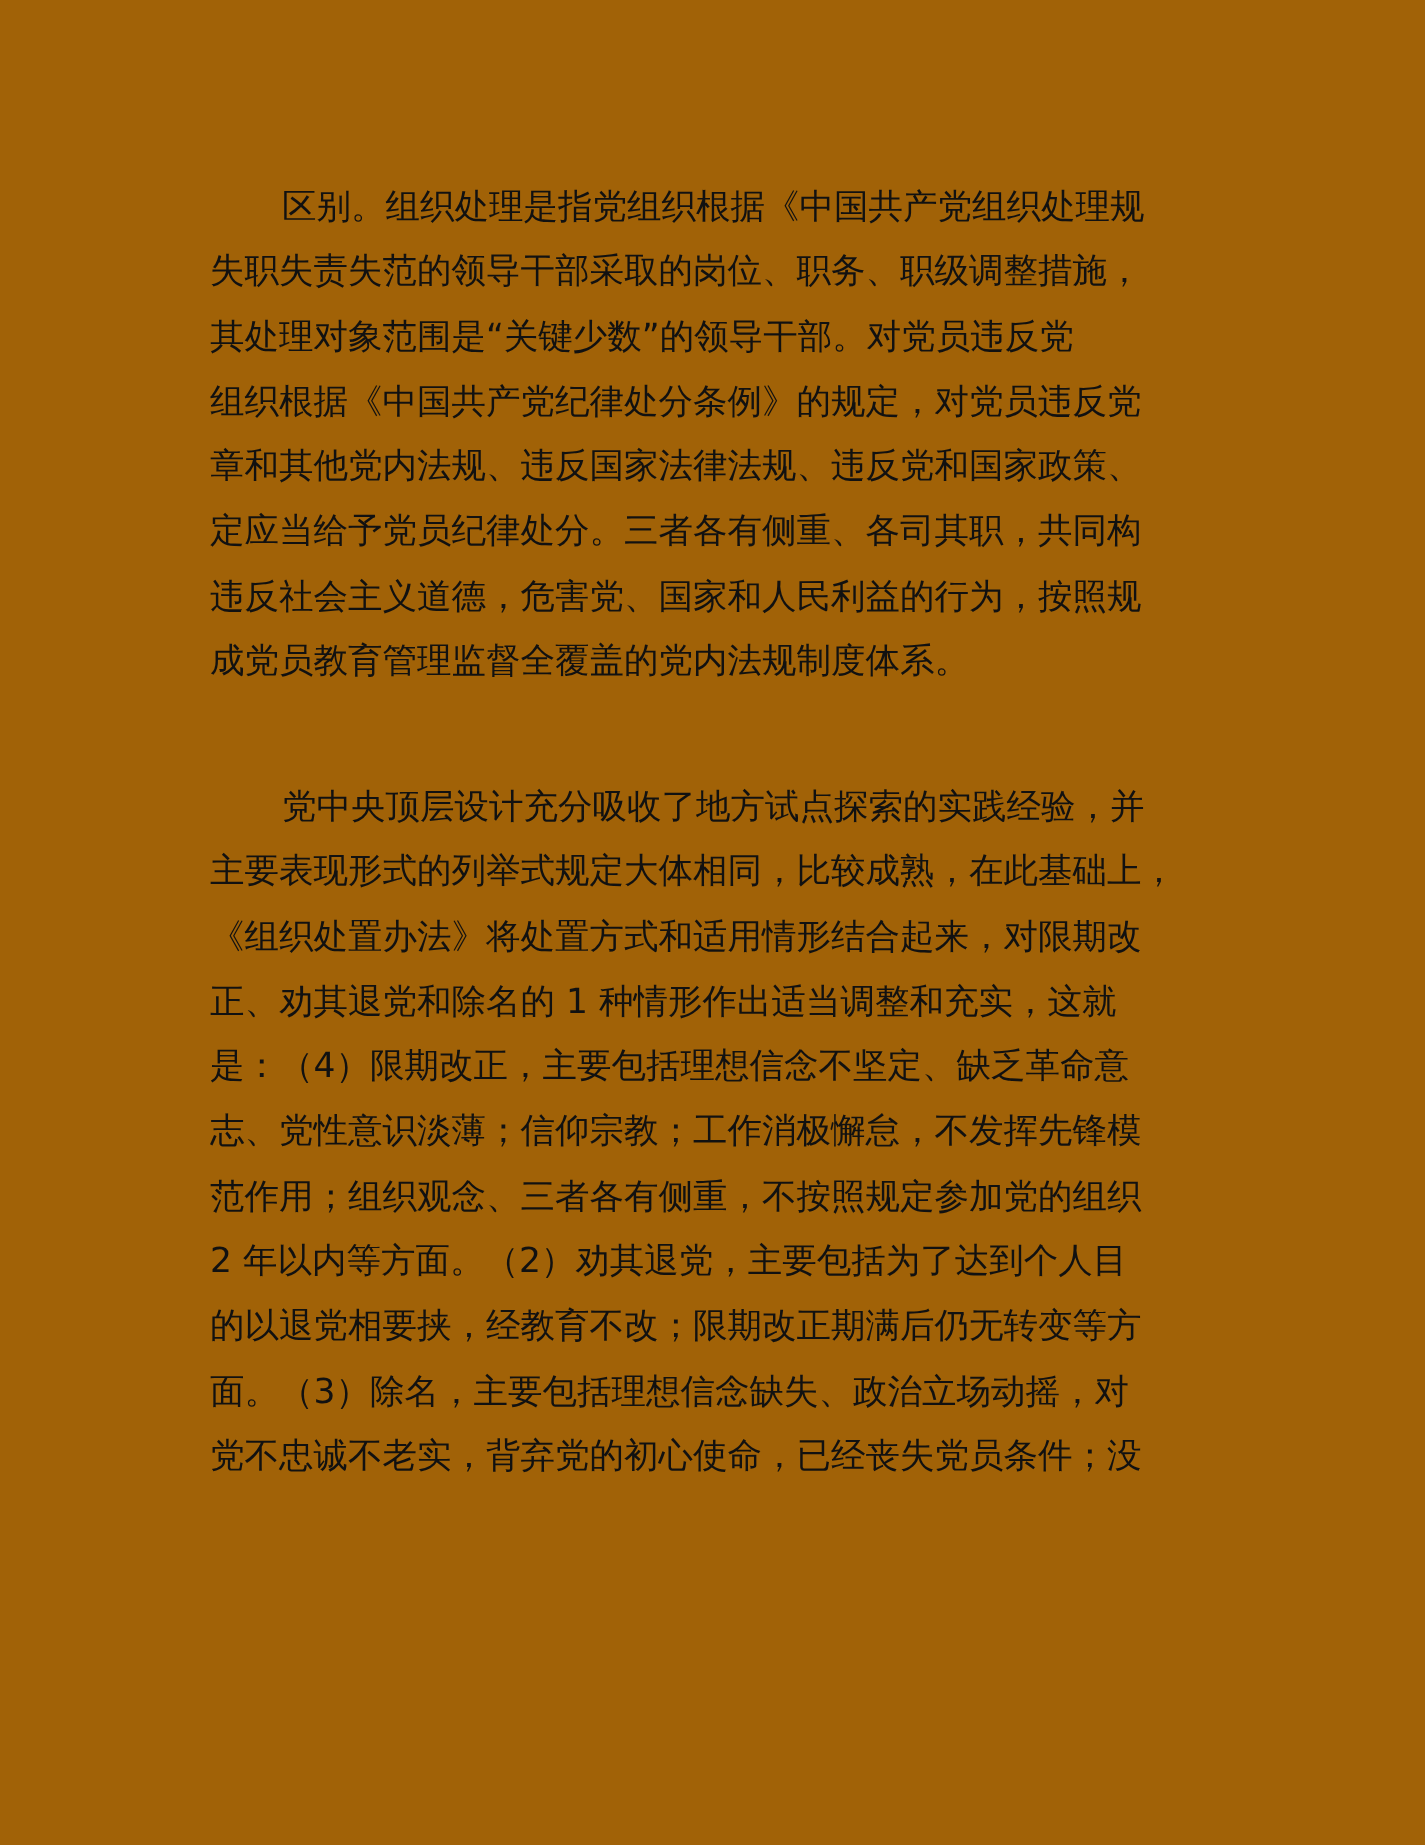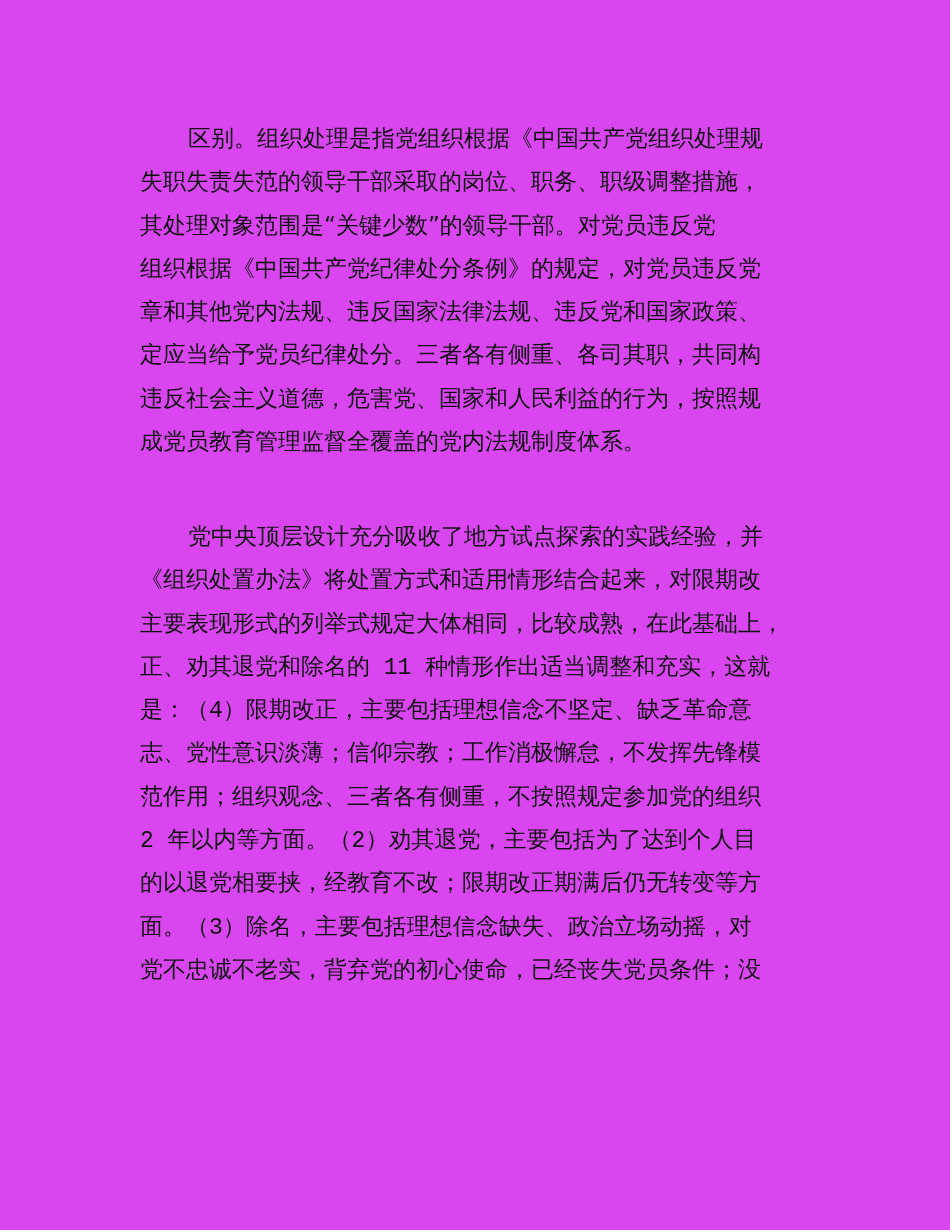--- a/index.html
+++ b/index.html
@@ -14,61 +14,61 @@
     overflow: hidden;
     font-family: "DejaVu Sans", "Liberation Sans", sans-serif;
     color: #111111;
   }
   .page {
     position: absolute;
     left: 0;
     top: 0;
     width: 950px;
     height: 1230px;
-    background: #d946ef;
+    background: #a16207;
   }
   .para {
     position: absolute;
     left: 140px;
     width: 700px;
   }
   .line {
     height: 43.3px;
     line-height: 43.3px;
     font-size: 23px;
     white-space: nowrap;
     letter-spacing: 0px;
   }
   .indent {
     padding-left: 48px;
   }
   #para-1 { top: 117px; }
-  #para-2 { top: 517px; font-family: Liberation Mono, monospace; }
+  #para-2 { top: 517px; }
 </style>
 </head>
 <body>
 
 <div class="page">
 
   <div class="para" id="para-1">
     <div class="line indent">区别。组织处理是指党组织根据《中国共产党组织处理规</div>
     <div class="line">失职失责失范的领导干部采取的岗位、职务、职级调整措施，</div>
     <div class="line">其处理对象范围是“关键少数”的领导干部。对党员违反党</div>
     <div class="line">组织根据《中国共产党纪律处分条例》的规定，对党员违反党</div>
     <div class="line">章和其他党内法规、违反国家法律法规、违反党和国家政策、</div>
     <div class="line">定应当给予党员纪律处分。三者各有侧重、各司其职，共同构</div>
     <div class="line">违反社会主义道德，危害党、国家和人民利益的行为，按照规</div>
     <div class="line">成党员教育管理监督全覆盖的党内法规制度体系。</div>
   </div>
 
   <div class="para" id="para-2">
     <div class="line indent">党中央顶层设计充分吸收了地方试点探索的实践经验，并</div>
+    <div class="line">主要表现形式的列举式规定大体相同，比较成熟，在此基础上，</div>
     <div class="line">《组织处置办法》将处置方式和适用情形结合起来，对限期改</div>
-    <div class="line">主要表现形式的列举式规定大体相同，比较成熟，在此基础上，</div>
-    <div class="line">正、劝其退党和除名的 11 种情形作出适当调整和充实，这就</div>
+    <div class="line">正、劝其退党和除名的 1 种情形作出适当调整和充实，这就</div>
     <div class="line">是：（4）限期改正，主要包括理想信念不坚定、缺乏革命意</div>
     <div class="line">志、党性意识淡薄；信仰宗教；工作消极懈怠，不发挥先锋模</div>
     <div class="line">范作用；组织观念、三者各有侧重，不按照规定参加党的组织</div>
     <div class="line">2 年以内等方面。（2）劝其退党，主要包括为了达到个人目</div>
     <div class="line">的以退党相要挟，经教育不改；限期改正期满后仍无转变等方</div>
     <div class="line">面。（3）除名，主要包括理想信念缺失、政治立场动摇，对</div>
     <div class="line">党不忠诚不老实，背弃党的初心使命，已经丧失党员条件；没</div>
   </div>
 
 </div>

